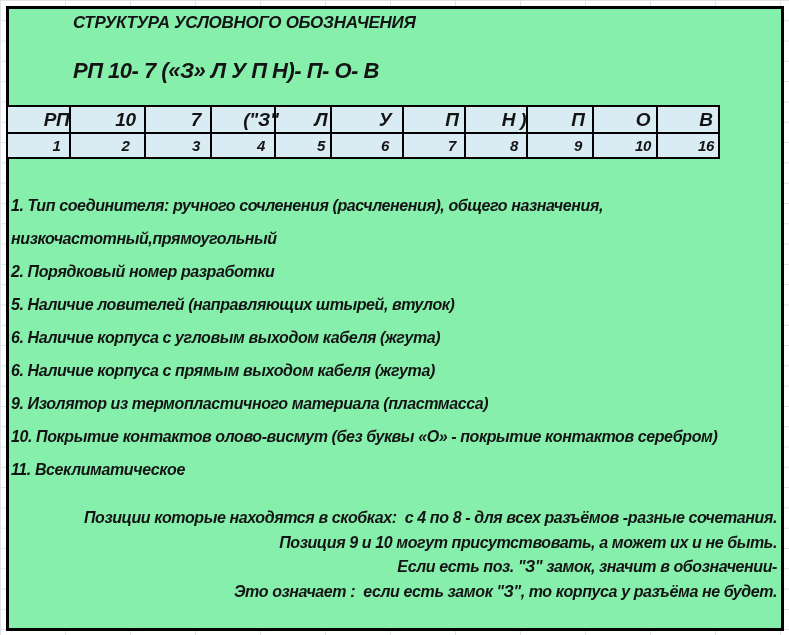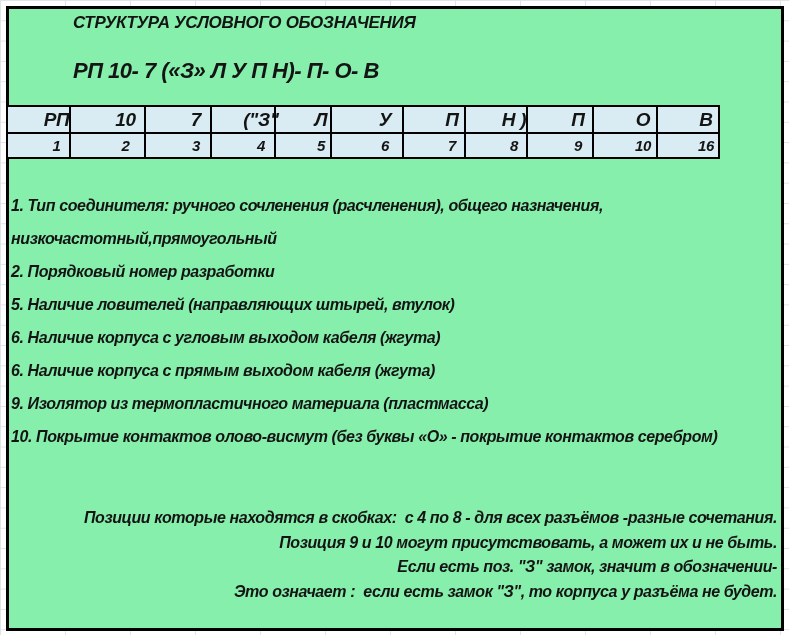--- a/index.html
+++ b/index.html
@@ -89,20 +89,21 @@
 
   <div class="legend">
     <div class="line">1. Тип соединителя: ручного сочленения (расчленения), общего назначения,
 низкочастотный,прямоугольный</div>
     <div class="line">2. Порядковый номер разработки</div>
     <div class="line">5. Наличие ловителей (направляющих штырей, втулок)</div>
     <div class="line">6. Наличие корпуса с угловым выходом кабеля (жгута)</div>
     <div class="line">6. Наличие корпуса с прямым выходом кабеля (жгута)</div>
     <div class="line">9. Изолятор из термопластичного материала (пластмасса)</div>
     <div class="line">10. Покрытие контактов олово-висмут (без буквы «О» - покрытие контактов серебром)</div>
+    <div class="line">11. Всеклиматическое</div>
   </div>
 
   <div class="notes">
     <div class="line">Позиции которые находятся в скобках:  с 4 по 8 - для всех разъёмов -разные сочетания.</div>
     <div class="line">Позиция 9 и 10 могут присутствовать, а может их и не быть.</div>
     <div class="line">Если есть поз. "З" замок, значит в обозначении-</div>
     <div class="line">Это означает :  если есть замок "З", то корпуса у разъёма не будет.</div>
   </div>
 
 </div>

